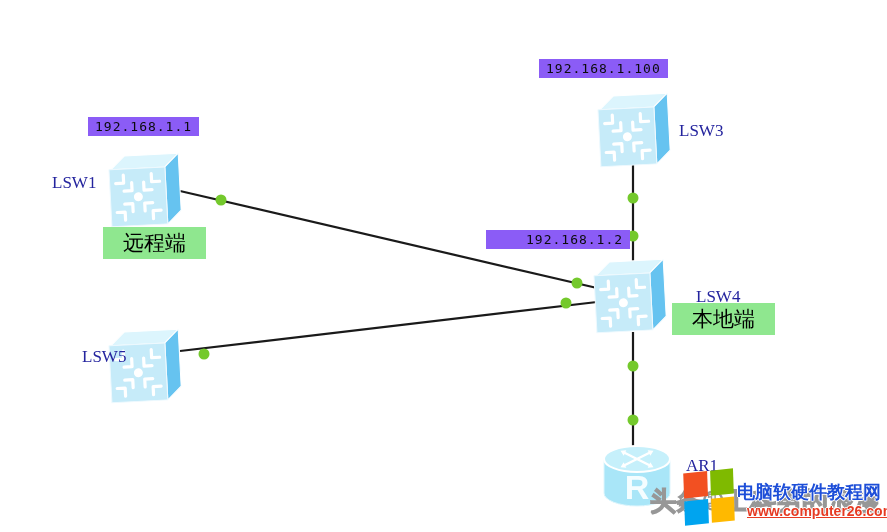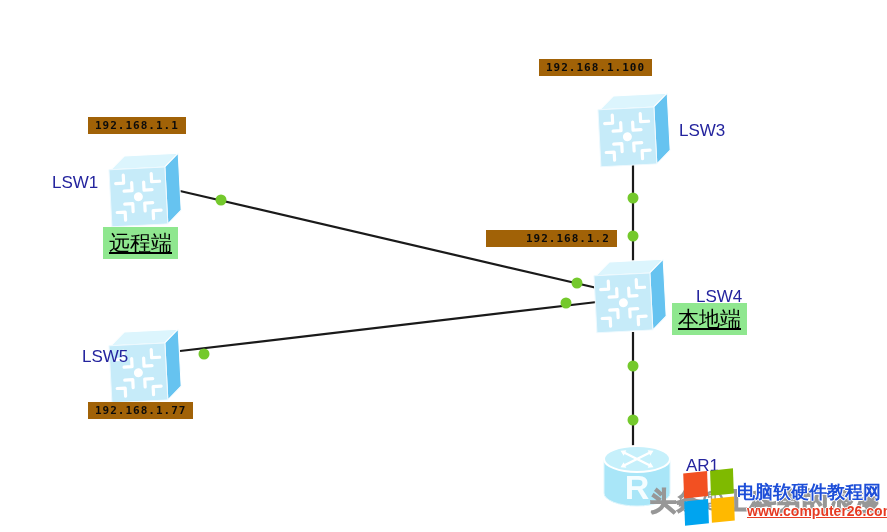--- a/index.html
+++ b/index.html
@@ -1,28 +1,28 @@
 <!DOCTYPE html>
 <html><head>
 <meta charset="utf-8">
 <style>
   html,body{margin:0;padding:0;background:#ffffff;}
   .canvas{position:relative;width:887px;height:532px;background:#ffffff;overflow:hidden;
           font-family:"Liberation Sans",sans-serif;}
   .wires{position:absolute;left:0;top:0;z-index:1;}
   .device{position:absolute;z-index:2;width:74px;height:78px;}
   .router{width:80px;height:70px;}
-  .ip-label{position:absolute;z-index:3;background:#a16207;color:#0b0b0b;
-            font-family:"DejaVu Sans Mono",monospace;font-weight:bold;font-size:11px;
+  .ip-label{position:absolute;z-index:3;background:#8b5cf6;color:#0b0b0b;
+            font-family:"DejaVu Sans Mono",monospace;font-weight:normal;font-size:13px;
             padding:2px 7px;letter-spacing:1px;white-space:nowrap;}
   .ann-label{position:absolute;z-index:3;background:#8FE78F;color:#000;
-             font-family:"DejaVu Sans",sans-serif;font-size:21px;padding:2px 6px;
-             white-space:nowrap;text-decoration:underline;}
+             font-family:"DejaVu Sans",sans-serif;font-size:21px;padding:2px 20px;
+             white-space:nowrap;}
   .dev-label{position:absolute;z-index:3;color:#24249e;font-size:17px;white-space:nowrap;
-             font-family:Liberation Sans, sans-serif;}
+             font-family:Liberation Serif, serif;}
   
   .wm-byline{position:absolute;left:650px;top:484px;z-index:4;font-size:26px;font-weight:bold;
              font-family:"DejaVu Sans",sans-serif;letter-spacing:0;
              color:#f4f4f4;-webkit-text-stroke:1.3px #979797;white-space:nowrap;}
   .ms-logo{position:absolute;left:684px;top:471px;z-index:5;width:50px;height:52px;
            display:grid;grid-template-columns:1fr 1fr;grid-template-rows:1fr 1fr;gap:3px;
            transform:rotate(-6deg) skewX(-4deg);}
   .ms-logo .sq{display:block;}
   .sq-red{background:#F25022;}
   .sq-green{background:#7FBA00;}
@@ -128,21 +128,20 @@
 
   <div class="dev-label" style="left:52px;top:173px;text-align:right;">LSW1</div>
   <div class="dev-label" style="left:679px;top:121px;">LSW3</div>
   <div class="dev-label" style="left:676px;top:287px;margin-left:20px;">LSW4</div>
   <div class="dev-label" style="left:52px;top:347px;margin-left:30px;">LSW5</div>
   <div class="dev-label" style="left:686px;top:456px;">AR1</div>
 
   <div class="ip-label" style="left:88px;top:117px;text-align:right;">192.168.1.1</div>
   <div class="ip-label" style="left:539px;top:59px;">192.168.1.100</div>
   <div class="ip-label" style="left:486px;top:230px;padding-left:40px;">192.168.1.2</div>
-  <div class="ip-label" style="left:88px;top:402px;">192.168.1.77</div>
 
   <div class="ann-label" style="left:103px;top:227px;">远程端</div>
   <div class="ann-label" style="left:672px;top:263px;margin-top:40px;">本地端</div>
 
   <div class="wm-byline">头条①工科男的浪漫</div>
   <div class="ms-logo">
     <span class="sq sq-red"></span>
     <span class="sq sq-green"></span>
     <span class="sq sq-blue"></span>
     <span class="sq sq-yellow"></span>

